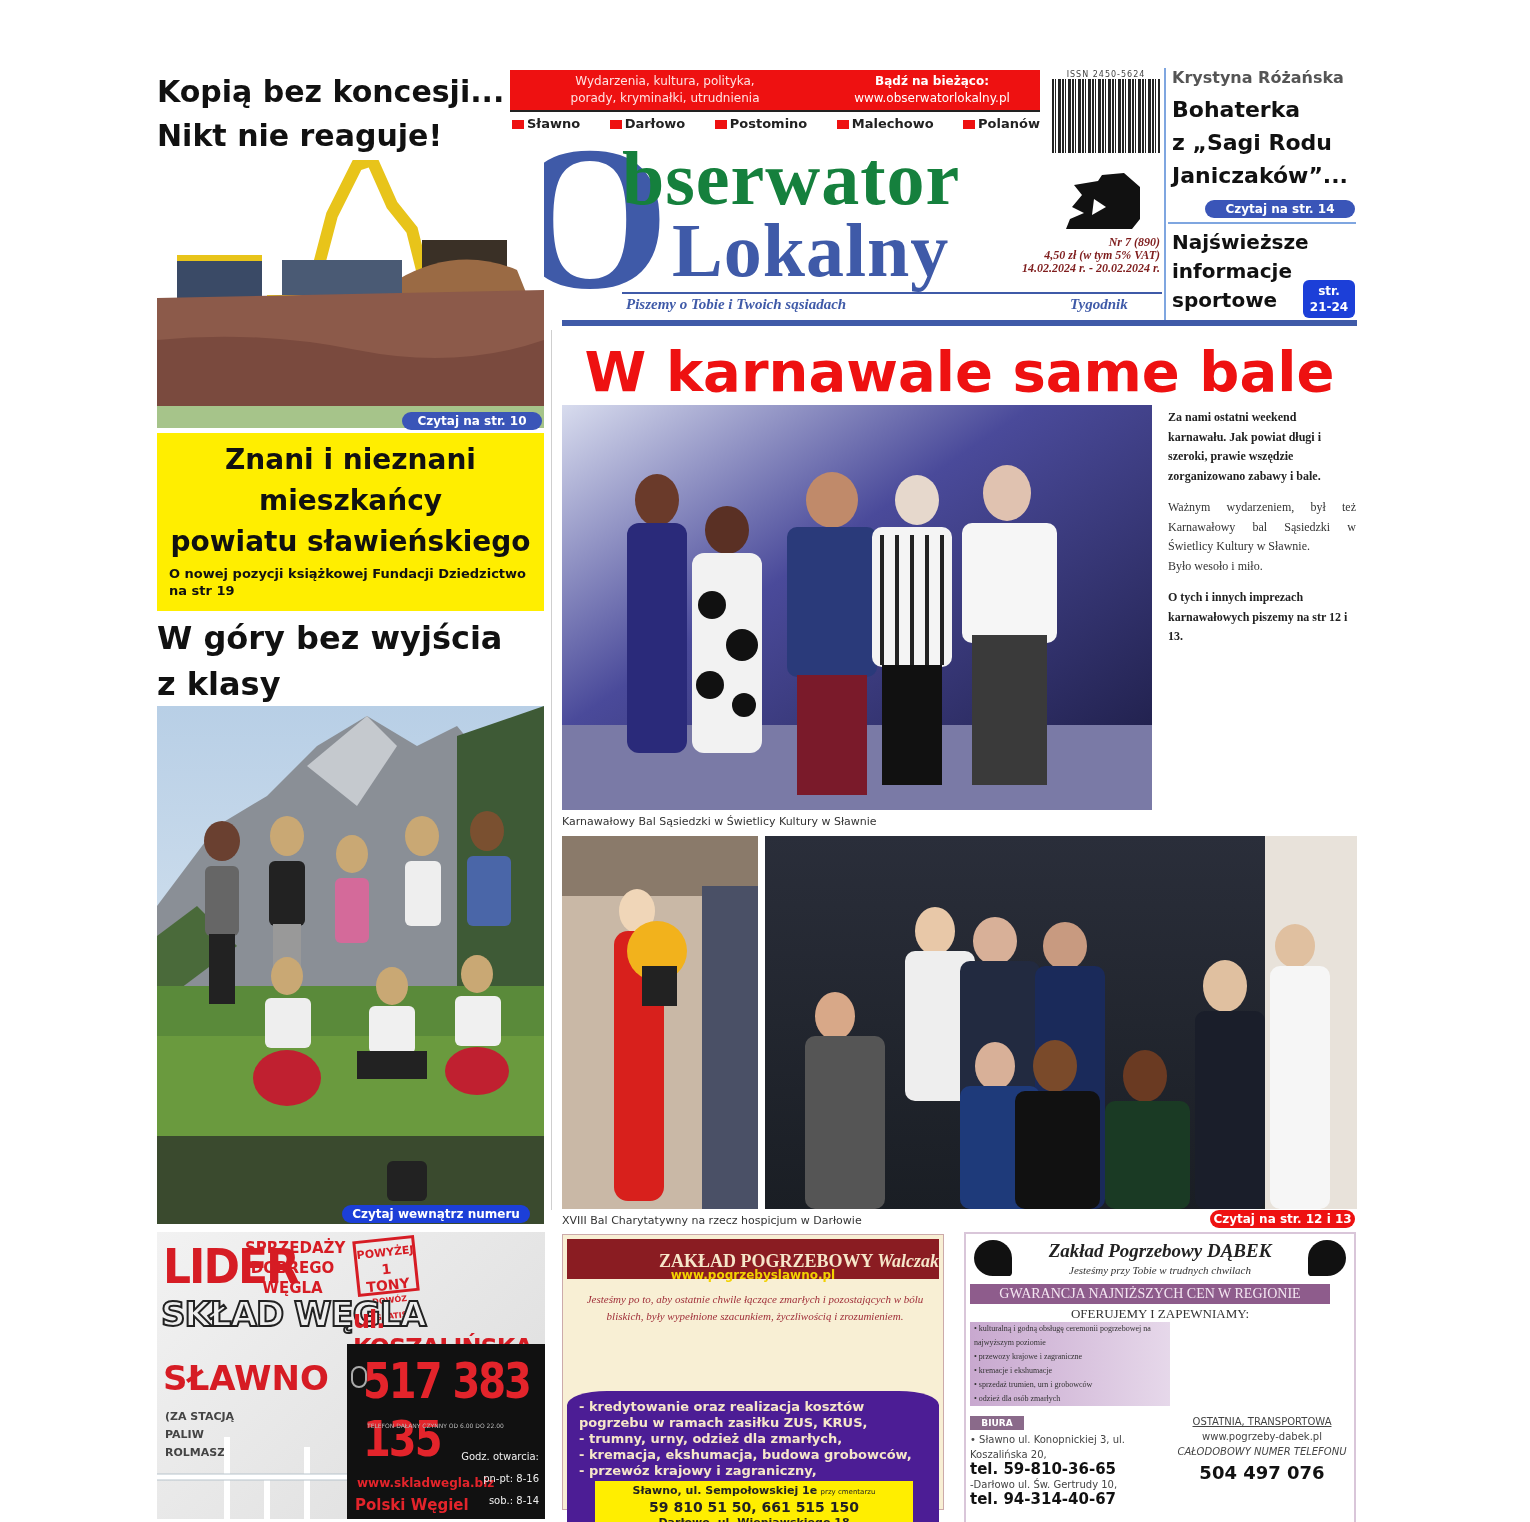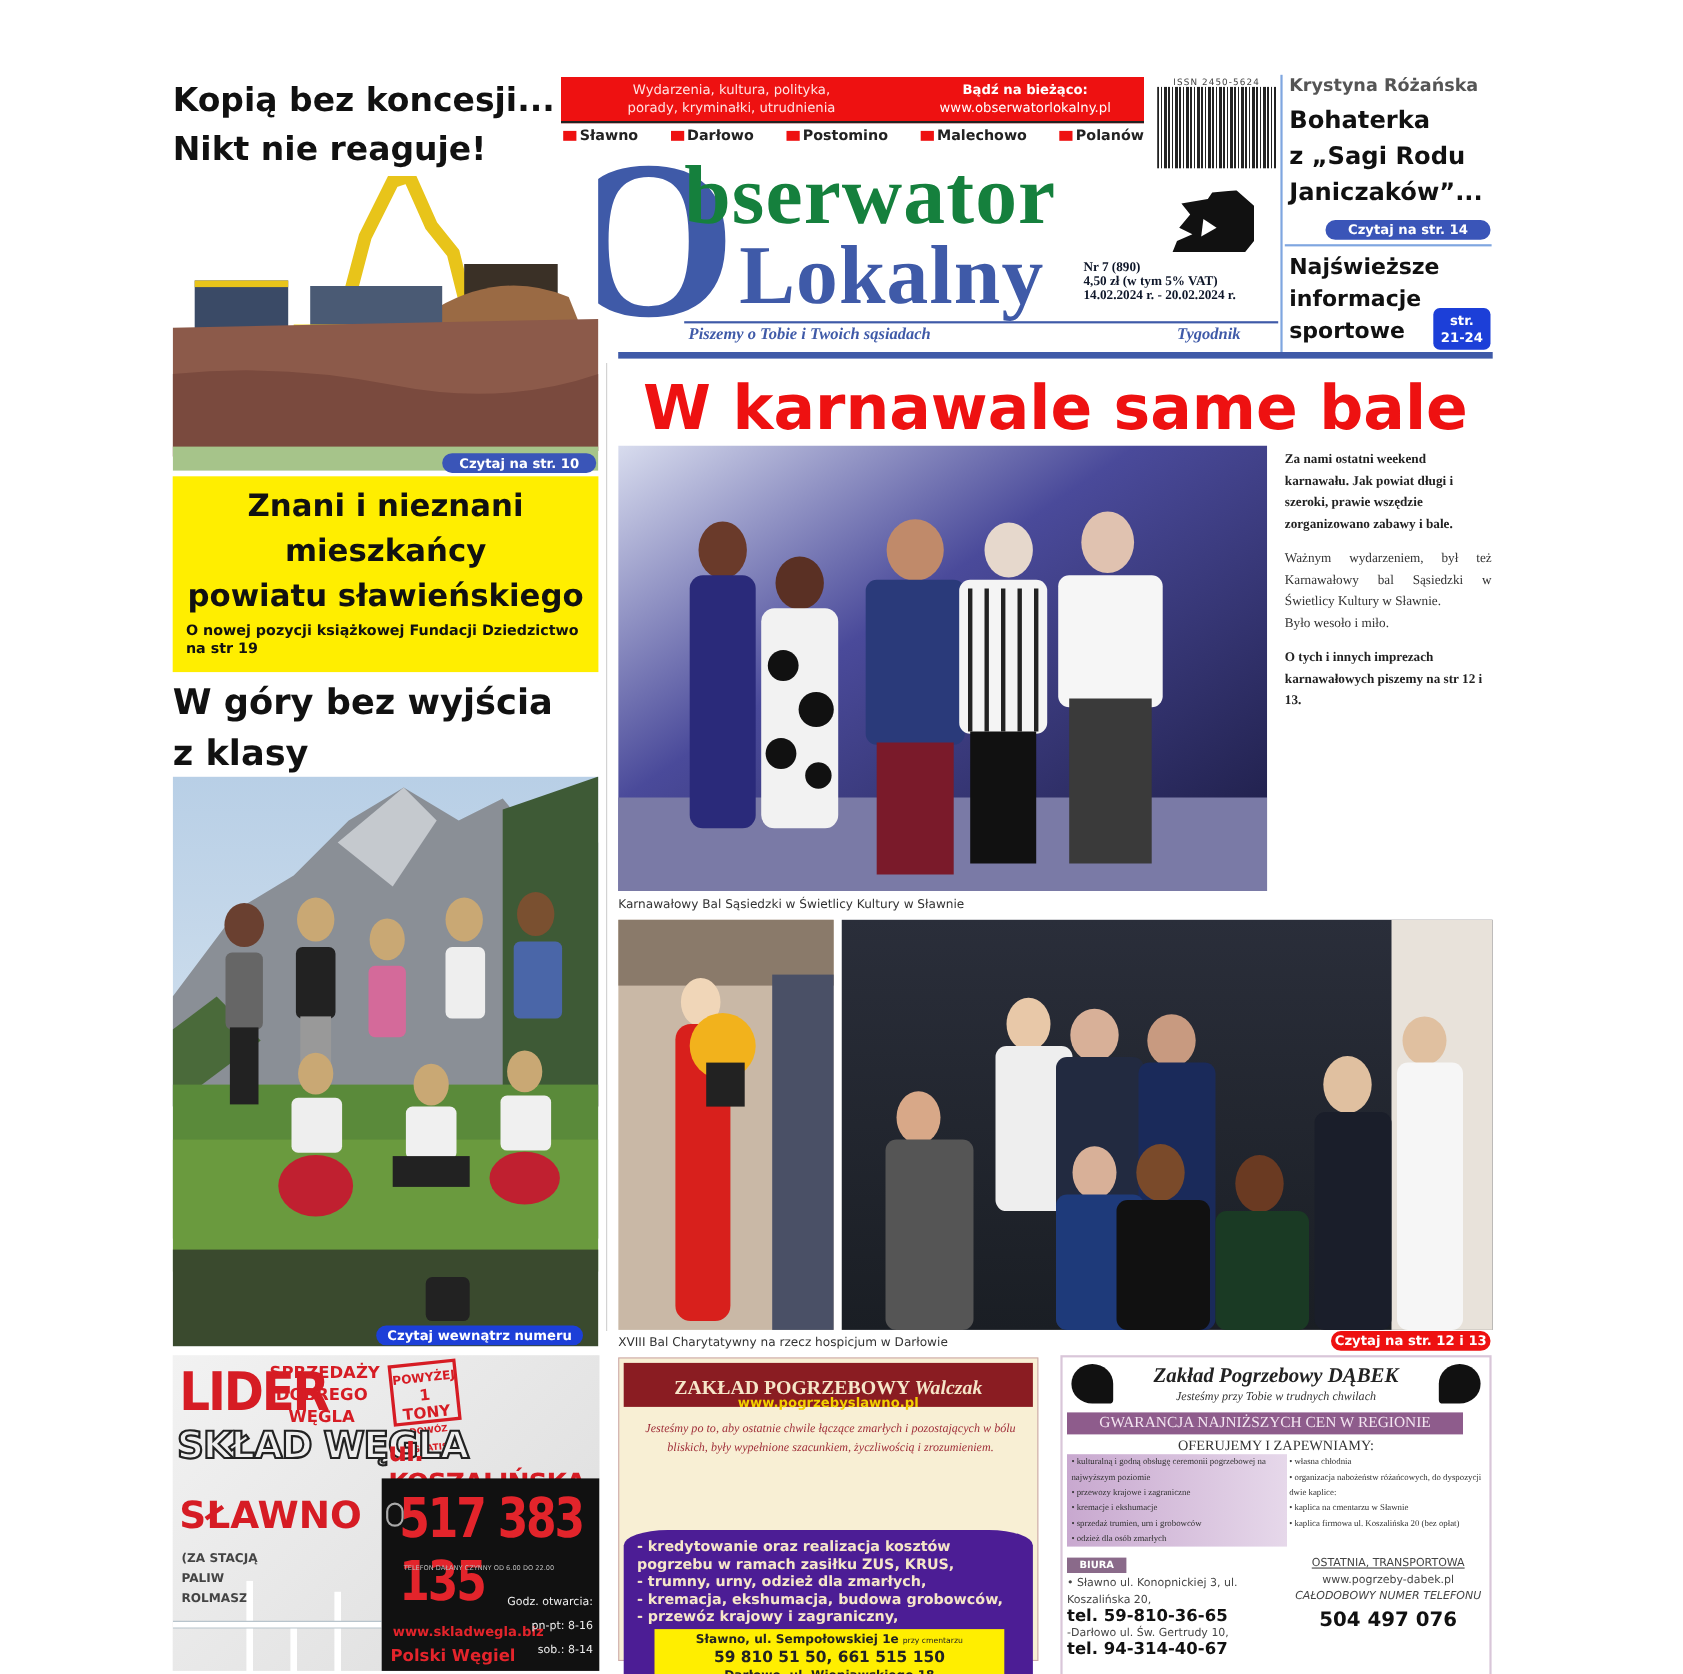--- a/index.html
+++ b/index.html
@@ -16,21 +16,21 @@
   #towns { left: 512px; top: 116px; width: 528px; height: 18px; display: flex; justify-content: space-between; font-size: 13px; font-weight: bold; color: #222; }
   #towns span.sq { display:inline-block; width: 12px; height: 9px; background:#ee1111; margin-right: 3px; vertical-align: middle; }
 
   #mast-O { left: 510px; top: 118px; font-size: 205px; line-height: 200px; color: #3f5aa8; font-weight: bold; }
   #mast-1 { left: 622px; top: 138px; font-size: 76px; line-height: 80px; color: #15803d; font-weight: bold; letter-spacing: 1px; }
   #mast-2 { left: 672px; top: 210px; font-size: 76px; line-height: 80px; color: #3f5aa8; font-weight: bold; letter-spacing: 1px; }
   #mast-rule { left: 622px; top: 292px; width: 540px; height: 2px; background: #3f5aa8; }
   #slogan { left: 626px; top: 296px; font-size: 15px; font-style: italic; font-weight: bold; color: #3f5aa8; }
   #weekly { left: 1070px; top: 296px; font-size: 15px; font-style: italic; font-weight: bold; color: #3f5aa8; }
   #mast-bar { left: 562px; top: 320px; width: 795px; height: 6px; background: #3f5aa8; }
-  #issue { left: 985px; top: 236px; width: 175px; text-align: left; font-size: 12px; font-weight: bold; color: #0f172a; line-height: 13px; }
+  #issue { left: 985px; top: 236px; width: 175px; text-align: right; font-size: 12px; font-weight: bold; color: #7f1d1d; line-height: 13px; font-style: italic; }
 
   #barcode { left: 1052px; top: 70px; width: 108px; height: 96px; }
   #barcode .digits { font-size: 8px; color: #444; text-align: center; letter-spacing: 1px; }
   #barcode .bars { height: 74px; background: repeating-linear-gradient(90deg, #222 0 2px, #fff 2px 3px, #222 3px 4px, #fff 4px 6px, #222 6px 9px, #fff 9px 10px); }
   #logo-shape { left: 1062px; top: 173px; width: 80px; height: 58px; }
 
   #vrule { left: 1164px; top: 68px; width: 2px; height: 252px; background: #7fa6e0; }
 
   
   #author { left: 1172px; top: 68px; font-size: 16px; font-weight: bold; color: #555; }
@@ -80,21 +80,21 @@
   #ad1 .black { position:absolute; left: 190px; top: 112px; width: 198px; height: 175px; background:#111; }
   #ad1 .phone { position:absolute; left: 16px; top: 8px; font-size: 40px; font-weight:bold; color:#e3242b; letter-spacing:-2px; transform: scaleY(1.25); transform-origin: top left; }
   #ad1 .tel { position:absolute; left: 20px; top: 78px; font-size: 6px; color:#bbb; }
   #ad1 .www { position:absolute; left: 10px; top: 132px; font-size: 12px; font-weight:bold; color:#e3242b; }
   #ad1 .pw { position:absolute; left: 8px; top: 152px; font-size: 15px; font-weight:bold; color:#e3242b; }
   #ad1 .hrs { position:absolute; right: 6px; top: 102px; font-size: 10px; color:#eee; text-align:right; line-height: 22px; }
   #ad1 .phicon { position:absolute; left: 4px; top: 22px; width: 16px; height: 22px; border: 2px solid #aaa; border-radius: 8px; }
 
   #ad2 { left: 562px; top: 1234px; width: 382px; height: 276px; background: #f8efd4; border: 1px solid #caa; }
   #ad2 .top { position:absolute; left: 4px; top: 4px; width: 372px; height: 40px; background:#8a1c22; }
-  #ad2 .title { position:absolute; left: 0; top: 12px; width: 100%; text-align:center; font-family:"Liberation Serif", serif; font-size: 18px; font-weight:bold; color:#f6e6c9; }
+  #ad2 .title { position:absolute; left: 0; top: 12px; width: 100%; text-align:right; font-family:"Liberation Serif", serif; font-size: 18px; font-weight:bold; color:#f6e6c9; }
   #ad2 .title i { font-style: italic; }
   #ad2 .url { position:absolute; left:0; top: 33px; width:100%; text-align:center; font-size: 12px; font-weight:bold; color:#f2d100; }
   #ad2 .quote { position:absolute; left: 12px; top: 56px; width: 360px; text-align:center; font-size: 11px; font-style: italic; color:#a0303a; line-height: 17px; font-family:"Liberation Serif", serif; }
   #ad2 .list { position:absolute; left: 4px; top: 112px; width: 372px; height: 158px; background:#4c1d95; border-radius: 40px 40px 0 0 / 14px 14px 0 0; margin-top: 44px; }
   #ad2 .list .items { position:absolute; left: 12px; top: 8px; font-size: 13px; font-weight: bold; color:#f6e6c9; line-height: 16px; }
   #ad2 .ybox { position:absolute; left: 28px; top: 90px; width: 318px; height: 62px; background:#ffee00; text-align:center; font-size: 11px; color:#222; line-height: 15px; padding-top: 2px; }
   #ad2 .ybox .big { font-size: 14px; font-weight:bold; }
 
   #ad3 { left: 964px; top: 1232px; width: 392px; height: 324px; background: #fff; border: 2px solid #d9c6d9; }
   #ad3 .title { position:absolute; left: 0; top: 6px; width: 100%; text-align:center; font-family:"Liberation Serif", serif; font-size: 19px; font-weight:bold; font-style:italic; color:#222; }
@@ -416,26 +416,20 @@
   <div class="gw">GWARANCJA NAJNIŻSZYCH CEN W REGIONIE</div>
   <div class="of">OFERUJEMY I ZAPEWNIAMY:</div>
   <div class="lav"></div>
   <div class="lcol">
     <div>• kulturalną i godną obsługę ceremonii pogrzebowej na najwyższym poziomie</div>
     <div>• przewozy krajowe i zagraniczne</div>
     <div>• kremacje i ekshumacje</div>
     <div>• sprzedaż trumien, urn i grobowców</div>
     <div>• odzież dla osób zmarłych</div>
   </div>
-  <div class="rcol">
-    <div>• własna chłodnia</div>
-    <div>• organizacja nabożeństw różańcowych, do dyspozycji dwie kaplice:</div>
-    <div>• kaplica na cmentarzu w Sławnie</div>
-    <div>• kaplica firmowa ul. Koszalińska 20 (bez opłat)</div>
-  </div>
   <div class="biuro">BIURA</div>
   <div class="addr">
     <div>• Sławno ul. Konopnickiej 3, ul. Koszalińska 20,</div>
     <div class="t">tel. 59-810-36-65</div>
     <div>-Darłowo ul. Św. Gertrudy 10,</div>
     <div class="t">tel. 94-314-40-67</div>
   </div>
   <div class="right">
     <div style="text-decoration:underline">OSTATNIA, TRANSPORTOWA</div>
     <div>www.pogrzeby-dabek.pl</div>

